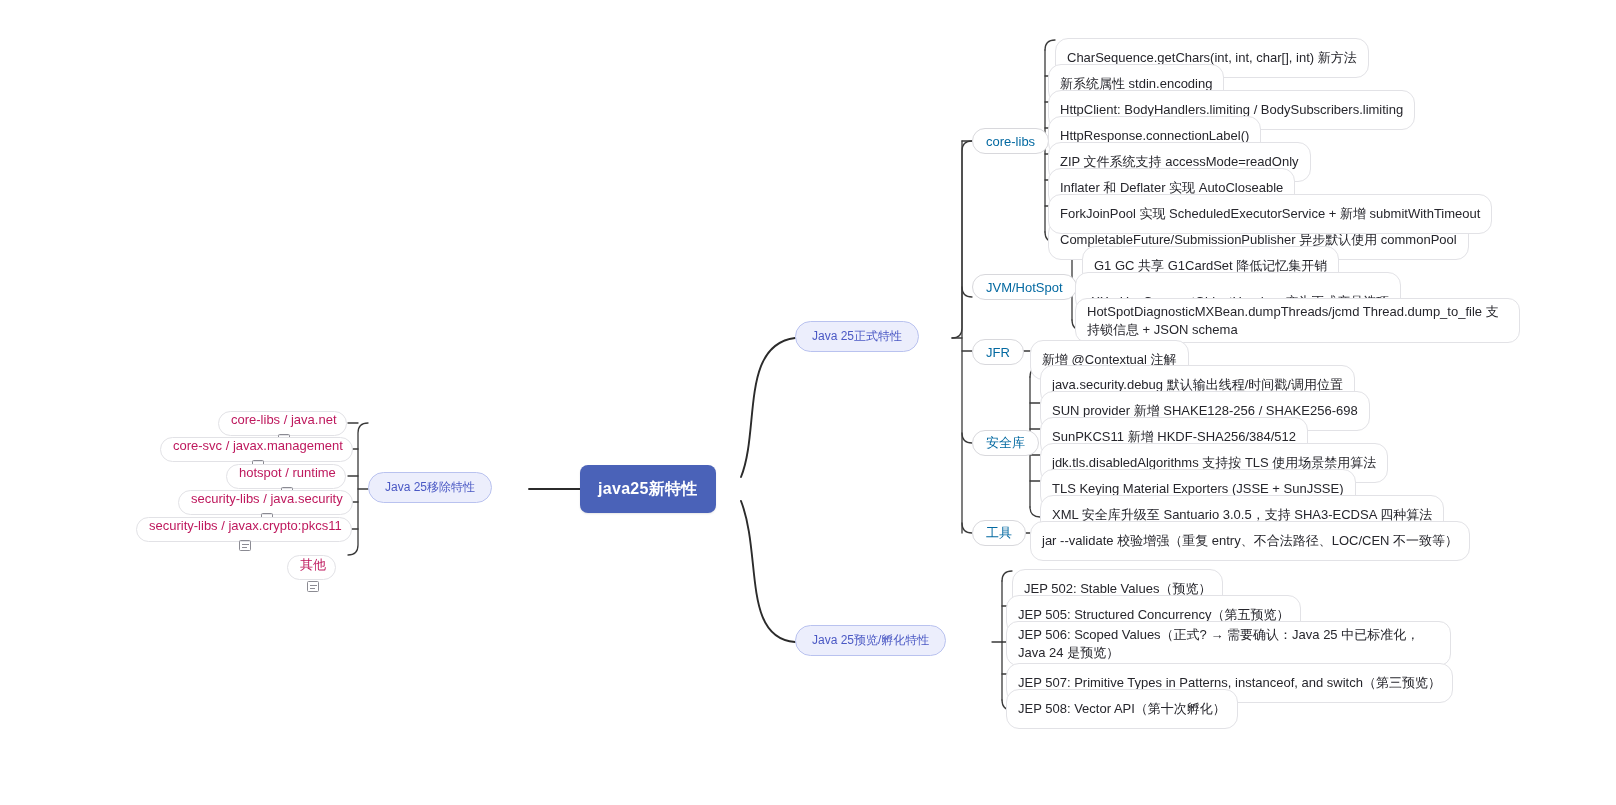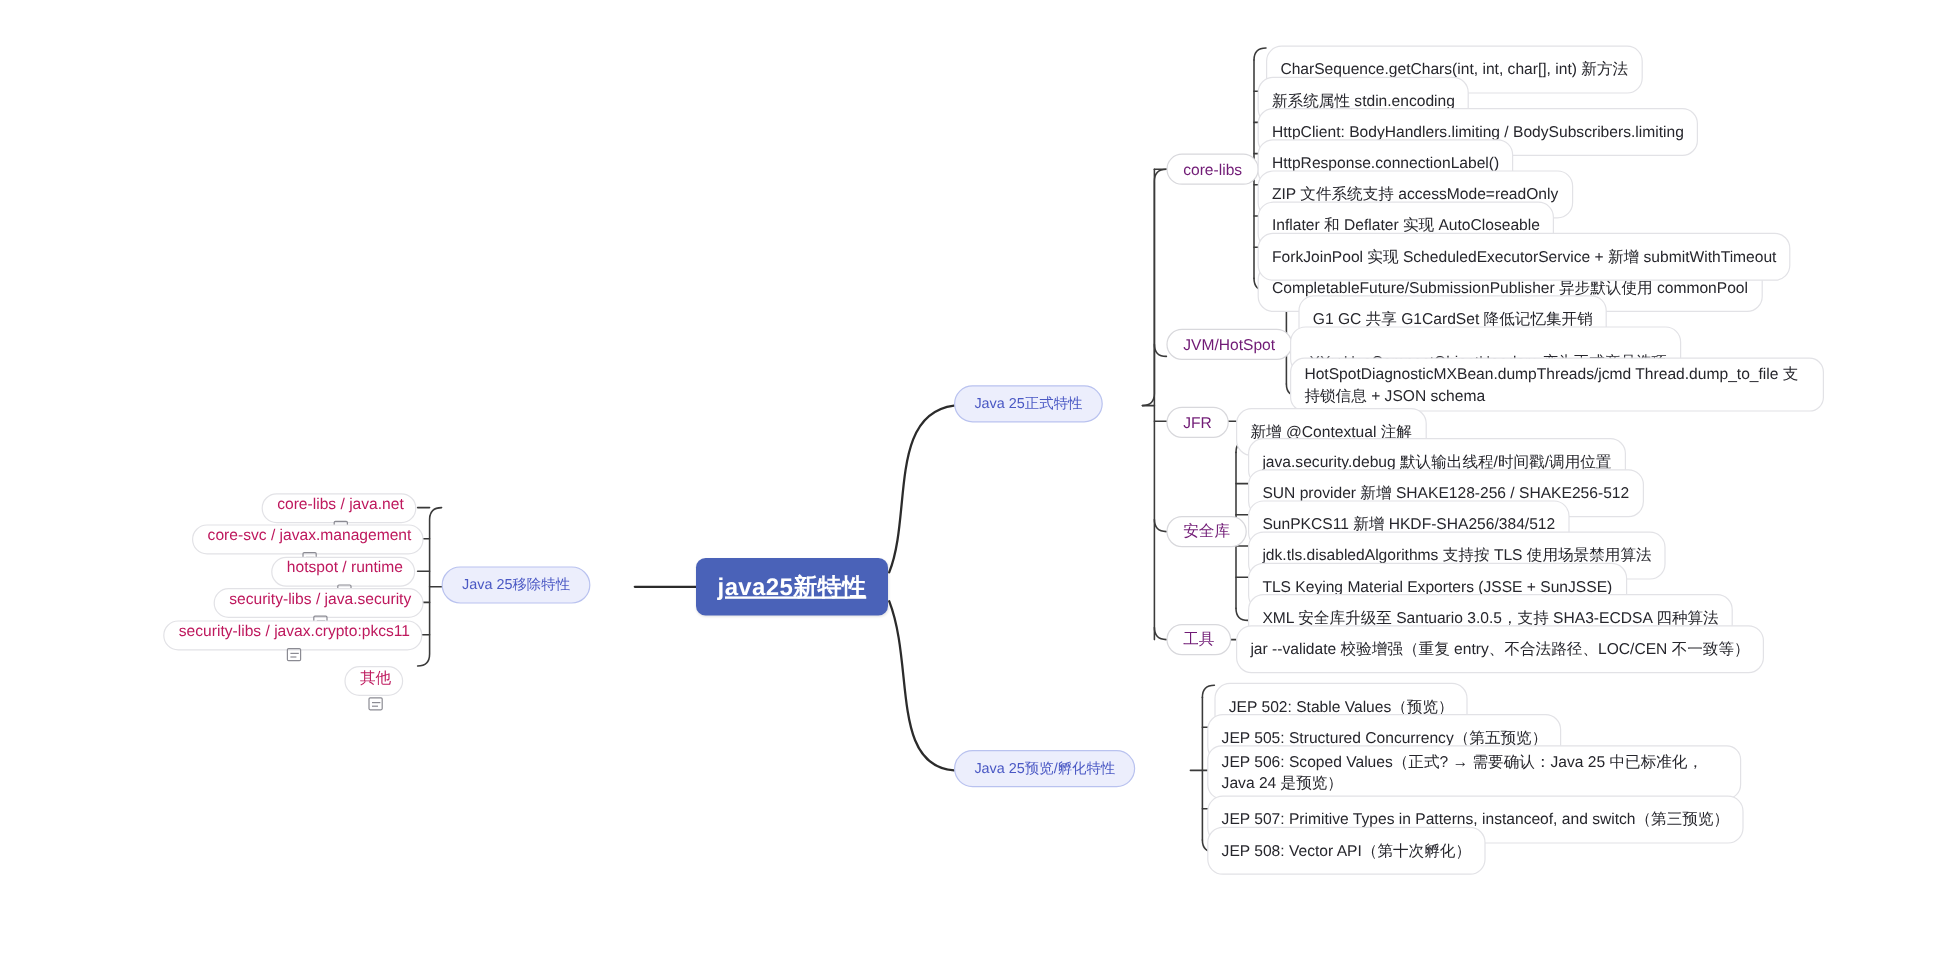--- a/index.html
+++ b/index.html
@@ -27,46 +27,45 @@
     display: flex;
     align-items: center;
     white-space: nowrap;
   }
 
   
   .root {
     background: #4a62b8;
     color: #ffffff;
     font-weight: bold;
-    font-size: 20px;
+    font-size: 16px;
     border-radius: 8px;
     padding: 0 18px;
     height: 48px;
     letter-spacing: 0.3px;
     box-shadow: 0 1px 2px rgba(0,0,0,0.10);
-    text-decoration: underline;
   }
 
   
   .lvl1 {
     background: #eceefc;
     border: 1.4px solid #b9c2ef;
     color: #4a58c4;
     font-weight: normal;
     font-size: 12px;
     border-radius: 16px;
     padding: 0 16px;
     height: 31px;
   }
 
   
   .lvl2 {
     background: #ffffff;
     border: 1.1px solid #d8d8dc;
-    color: #701a75;
+    color: #0369a1;
     font-size: 13px;
     border-radius: 14px;
     padding: 0 13px;
     height: 26px;
   }
 
   
   .leaf {
     background: #ffffff;
     border: 1.1px solid #e2e2e6;
@@ -276,21 +275,21 @@
     <span>新增 @Contextual 注解</span>
   </div>
 
   <div class="node lvl2" style="left:972px; top:430px;">
     <span>安全库</span>
   </div>
   <div class="node leaf" style="left:1040px; top:365px;">
     <span>java.security.debug 默认输出线程/时间戳/调用位置</span>
   </div>
   <div class="node leaf" style="left:1040px; top:391px;">
-    <span>SUN provider 新增 SHAKE128-256 / SHAKE256-512</span>
+    <span>SUN provider 新增 SHAKE128-256 / SHAKE256-698</span>
   </div>
   <div class="node leaf" style="left:1040px; top:417px;">
     <span>SunPKCS11 新增 HKDF-SHA256/384/512</span>
   </div>
   <div class="node leaf" style="left:1040px; top:443px;">
     <span>jdk.tls.disabledAlgorithms 支持按 TLS 使用场景禁用算法</span>
   </div>
   <div class="node leaf" style="left:1040px; top:469px;">
     <span>TLS Keying Material Exporters (JSSE + SunJSSE)</span>
   </div>

